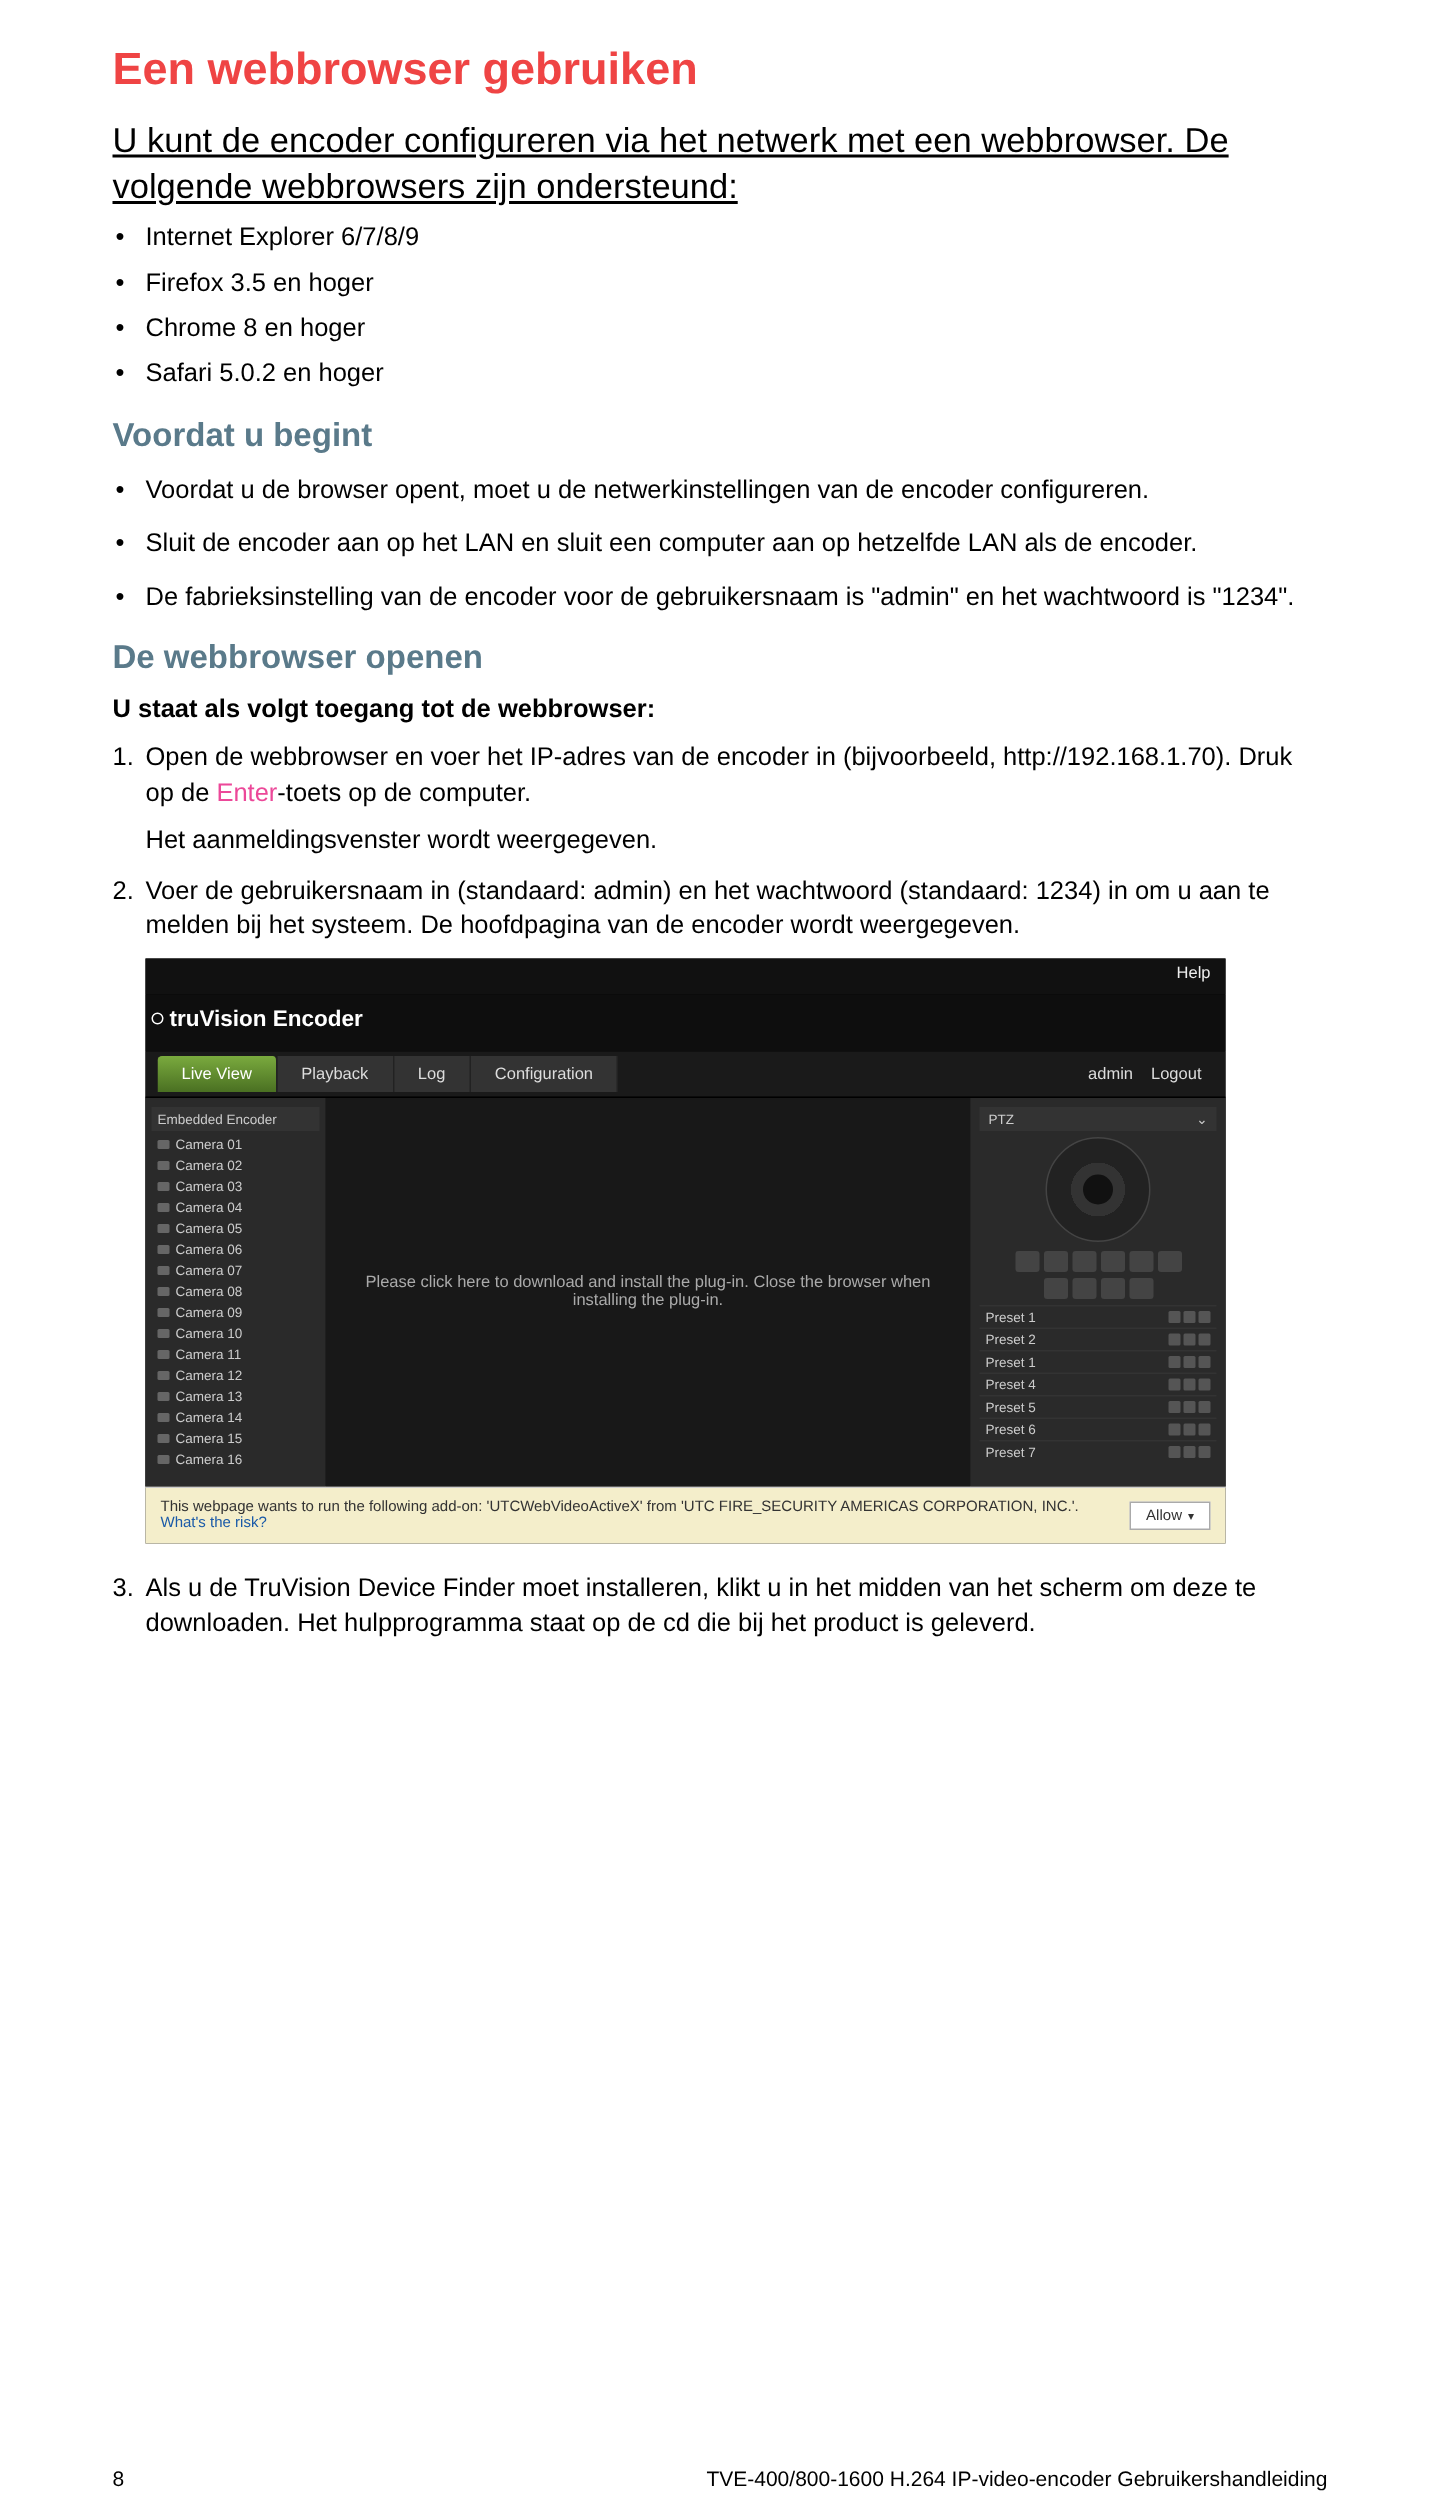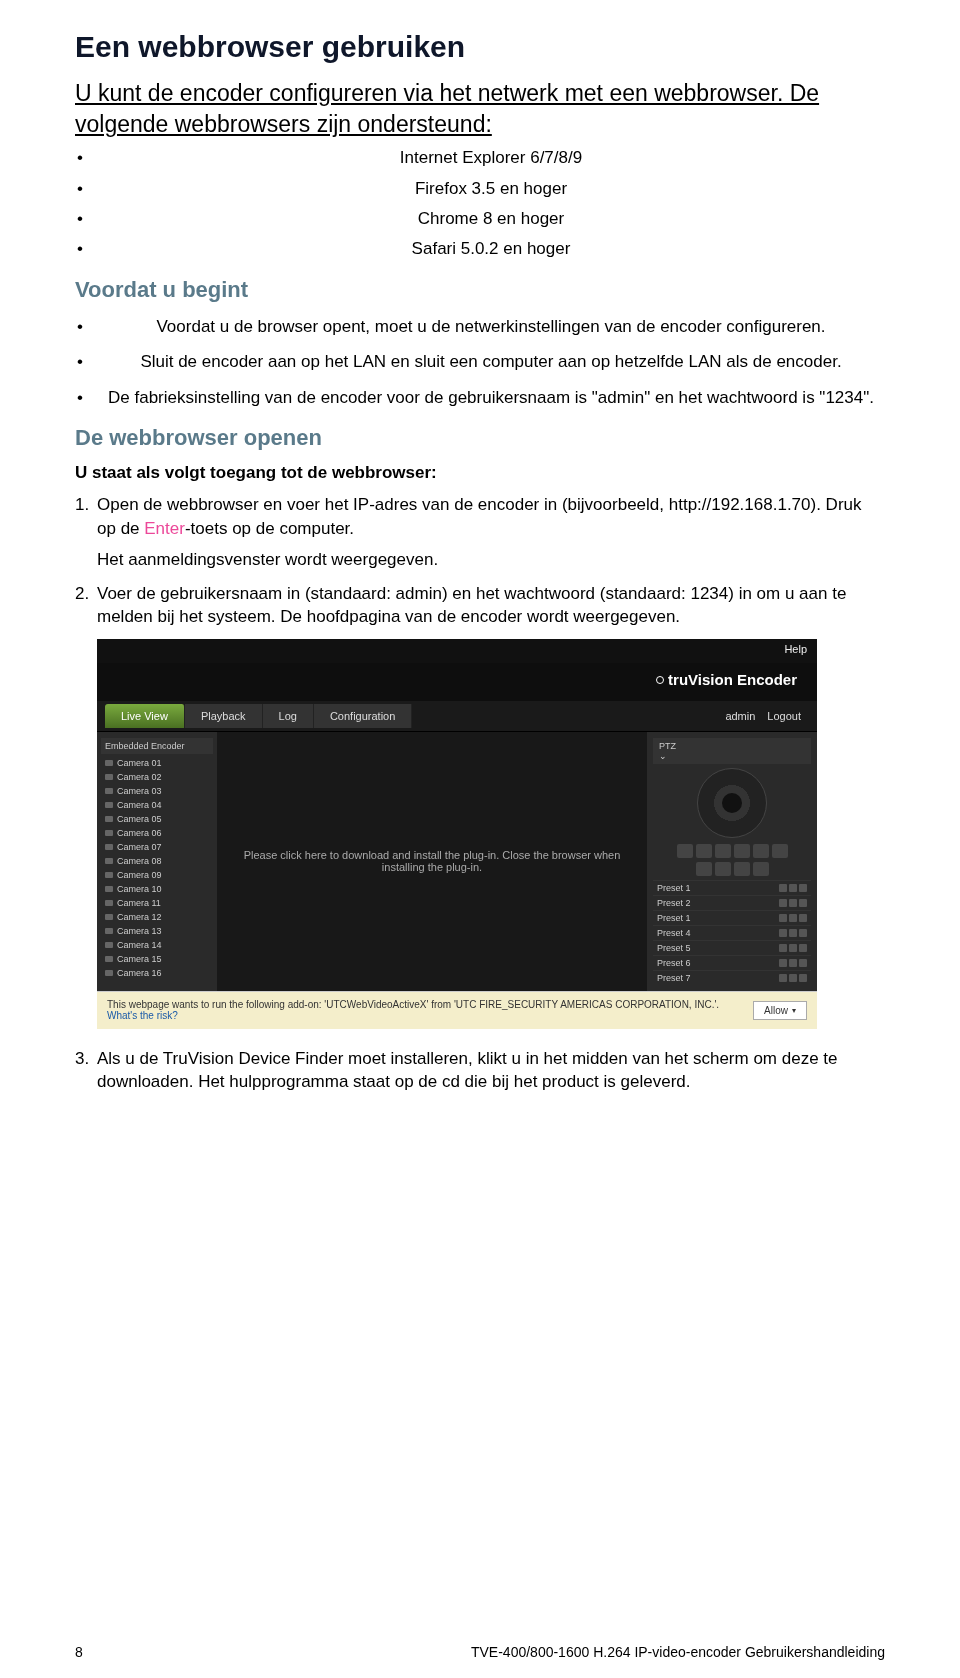--- a/index.html
+++ b/index.html
@@ -8,34 +8,33 @@
     width: 960px;
     height: 1678px;
     background: #fff;
     color: #000;
     padding: 30px 75px 20px 75px;
     position: relative;
   }
   .h1 {
     font-size: 30px;
     font-weight: bold;
-    color: #0f172a;
+    color: #ef4444;
     margin-bottom: 14px;
   }
   .p {
     font-size: 23px;
     line-height: 1.35;
     margin-bottom: 6px;
     text-decoration: underline;
   }
   ul.bul {
     list-style: none;
     padding-left: 22px;
     margin-bottom: 16px;
-    text-align: center;
   }
   ul.bul li {
     font-size: 17px;
     line-height: 1.38;
     margin-bottom: 7px;
     position: relative;
   }
   ul.bul li::before {
     content: "•";
     position: absolute;
@@ -87,24 +86,23 @@
     height: 24px;
     background: #111;
     text-align: right;
     padding: 4px 10px;
     color: #eee;
     font-size: 11px;
   }
   .ss-brand {
     height: 38px;
     background: #0e0e0e;
-    padding: 8px 20px;
+    padding: 8px 4px;
     color: #fff;
     font-size: 15px;
-    text-align: right;
   }
   .ss-brand .dot {
     display:inline-block; width:8px; height:8px; border:1.5px solid #fff; border-radius:50%; position:relative; top:-1px; margin-right:4px;
   }
   .ss-nav {
     height: 30px;
     background: #1a1a1a;
     display: flex;
     align-items: center;
     padding: 0 8px;
@@ -172,21 +170,20 @@
     background: #2a2a2a;
     padding: 6px;
     font-size: 9px;
   }
   .ss-ptz .ptzhead {
     background:#333;
     padding:3px 6px;
     display:flex;
     justify-content:space-between;
     margin-bottom:4px;
-    flex-direction:column;
   }
   .ss-ptz .wheel {
     width:70px; height:70px;
     border:1px solid #444;
     border-radius:50%;
     margin:2px auto 6px auto;
     background: radial-gradient(circle at 50% 50%, #333 0 18px, #222 18px 35px);
     position:relative;
   }
   .ss-ptz .wheel::after{

